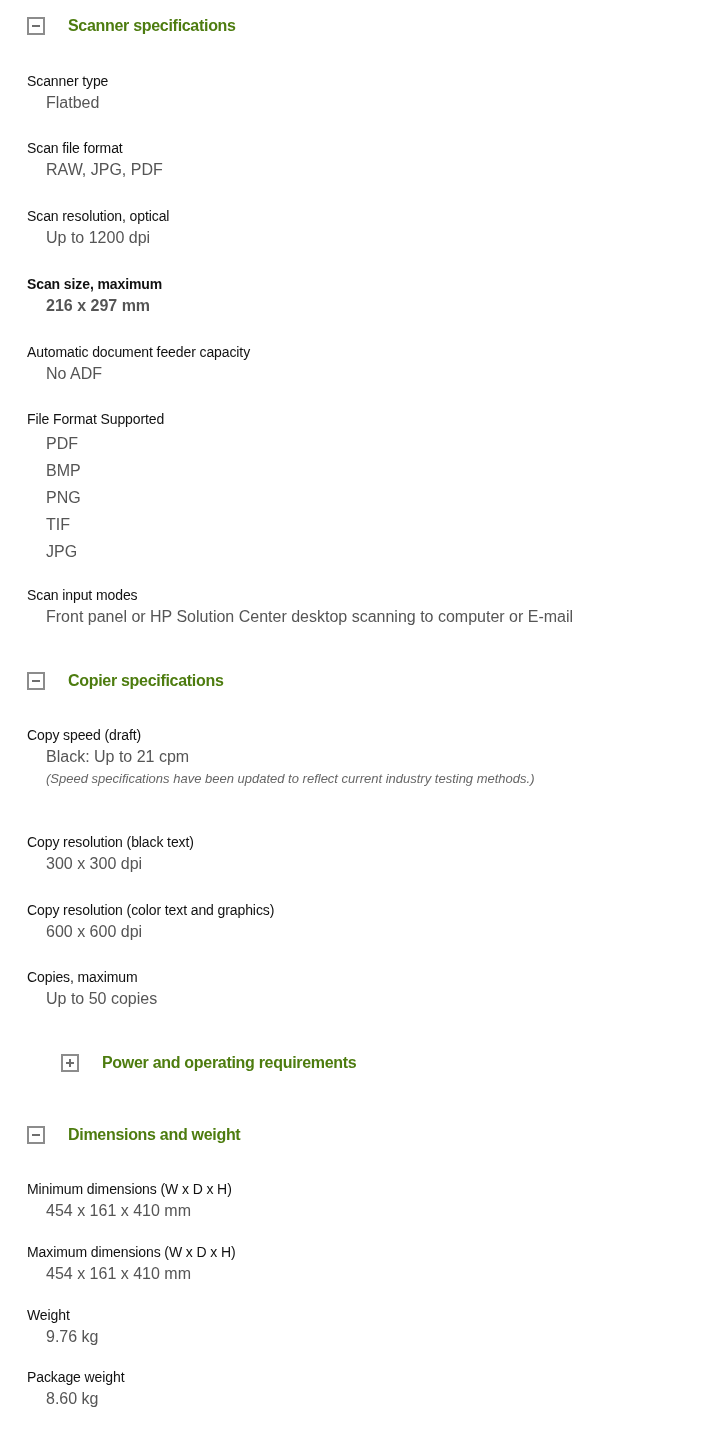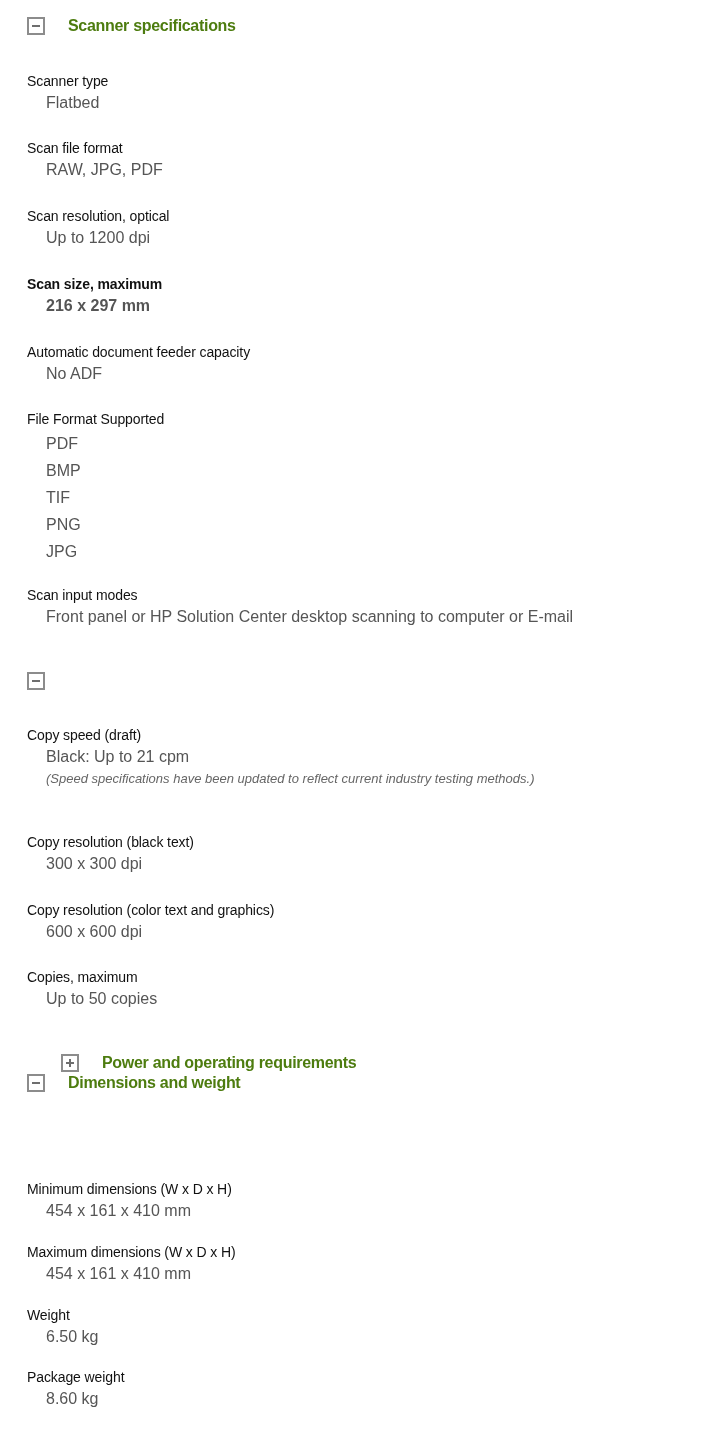--- a/index.html
+++ b/index.html
@@ -50,34 +50,35 @@
 
 <div class="spec" style="top:341px;">
   <div class="spec-label">Automatic document feeder capacity</div>
   <div class="spec-value">No ADF</div>
 </div>
 
 <div class="spec" style="top:408px;">
   <div class="spec-label">File Format Supported</div>
   <div class="spec-value multi">PDF</div>
   <div class="spec-value multi">BMP</div>
+  <div class="spec-value multi">PNG</div>
   <div class="spec-value multi">TIF</div>
-  <div class="spec-value multi">PNG</div>
   <div class="spec-value multi">JPG</div>
 </div>
 
 <div class="spec" style="top:584px;">
   <div class="spec-label">Scan input modes</div>
   <div class="spec-value">Front panel or HP Solution Center desktop scanning to computer or E-mail</div>
 </div>
 
 <div class="section-header" style="top:672px;">
   <span class="toggle-box">
       <span class="h"></span>
     </span>
+  <span class="section-title">Copier specifications</span>
 </div>
 
 <div class="spec" style="top:724px;">
   <div class="spec-label">Copy speed (draft)</div>
   <div class="spec-value">Black: Up to 21 cpm</div>
   <div class="spec-note">(Speed specifications have been updated to reflect current industry testing methods.)</div>
 </div>
 
 <div class="spec" style="top:831px;">
   <div class="spec-label">Copy resolution (black text)</div>
@@ -95,38 +96,38 @@
 </div>
 
 <div class="section-header" style="top:1054px;padding-left:34px;">
   <span class="toggle-box">
       <span class="h"></span>
       <span class="v"></span>
     </span>
   <span class="section-title">Power and operating requirements</span>
 </div>
 
-<div class="section-header" style="top:1074px;">
+<div class="section-header" style="top:1126px;">
   <span class="toggle-box">
       <span class="h"></span>
     </span>
   <span class="section-title">Dimensions and weight</span>
 </div>
 
 <div class="spec" style="top:1178px;">
   <div class="spec-label">Minimum dimensions (W x D x H)</div>
   <div class="spec-value">454 x 161 x 410 mm</div>
 </div>
 
 <div class="spec" style="top:1241px;">
   <div class="spec-label">Maximum dimensions (W x D x H)</div>
   <div class="spec-value">454 x 161 x 410 mm</div>
 </div>
 
 <div class="spec" style="top:1304px;">
   <div class="spec-label">Weight</div>
-  <div class="spec-value">6.50 kg</div>
+  <div class="spec-value">9.76 kg</div>
 </div>
 
 <div class="spec" style="top:1366px;">
   <div class="spec-label">Package weight</div>
   <div class="spec-value">8.60 kg</div>
 </div>
 
 </body></html>

